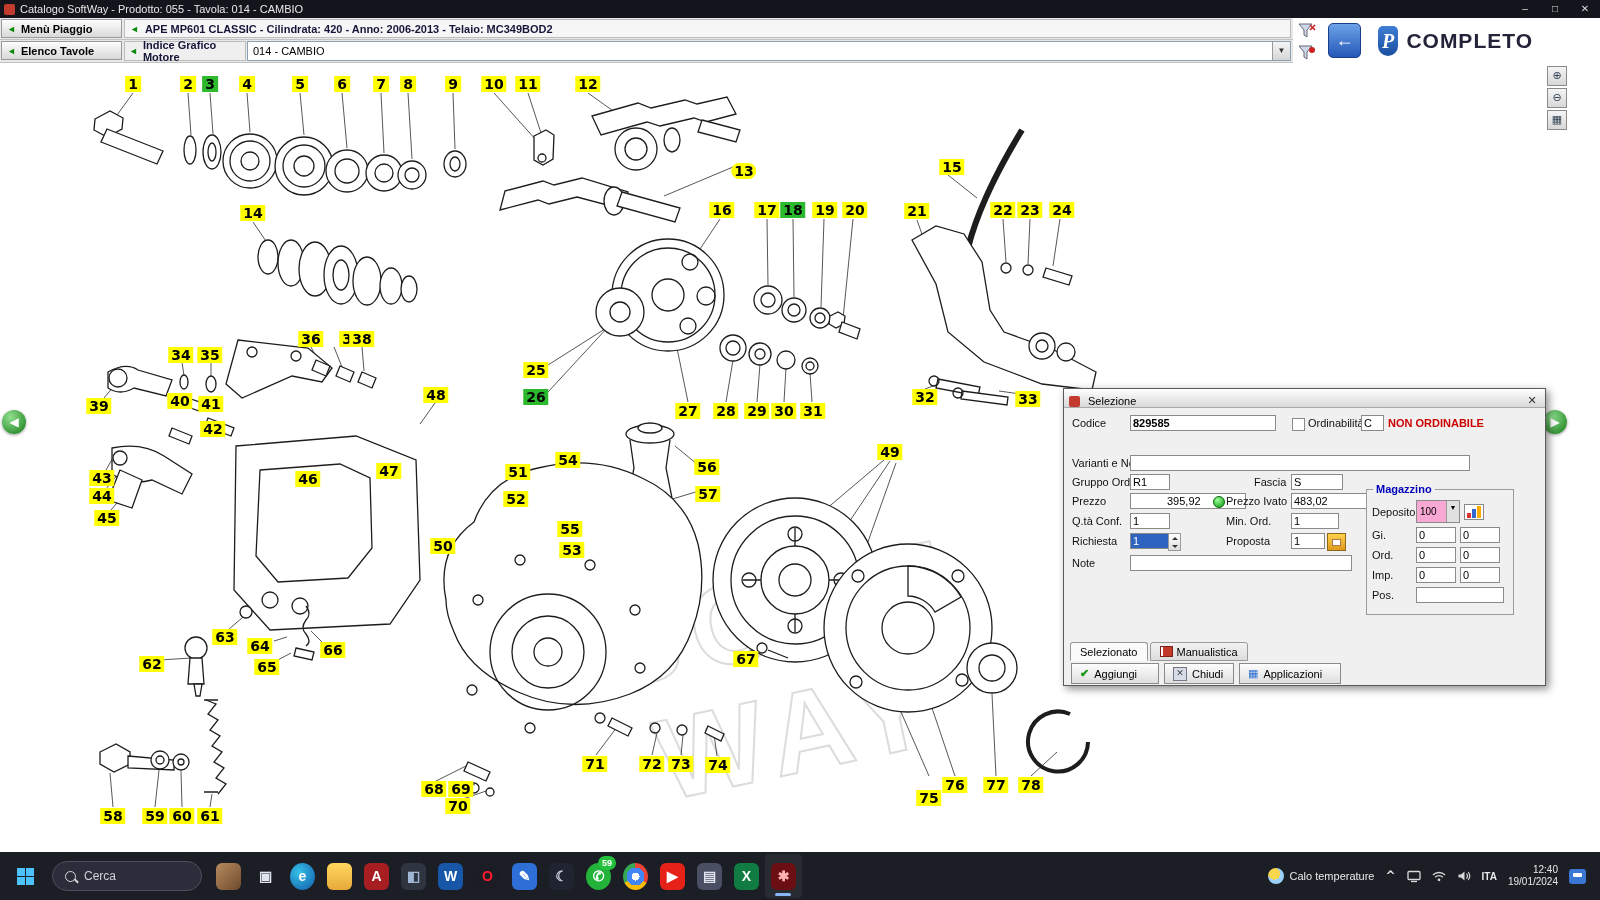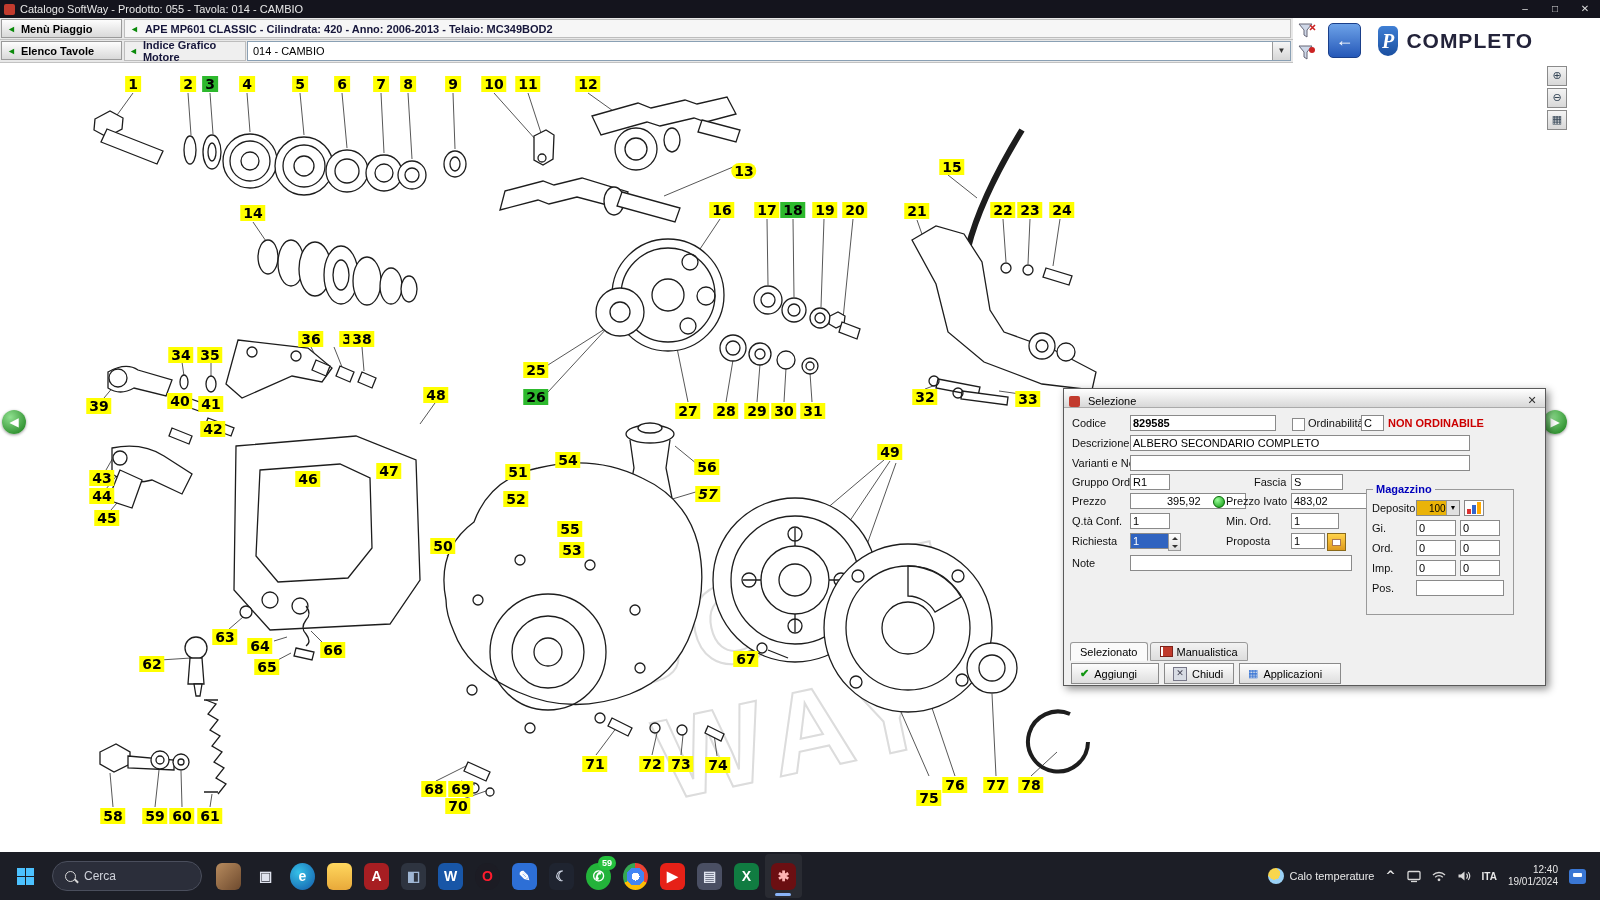--- a/index.html
+++ b/index.html
@@ -72,22 +72,22 @@
   .spin i.up::after,.spin i.dn::after{content:"";position:absolute;left:3px;border:3px solid transparent;}
   .spin i.up::after{border-bottom-color:#333;top:0;}
   .spin i.dn::after{border-top-color:#333;top:3px;}
   .ptool{width:17px;height:16px;border:1px solid #8a6a1a;background:linear-gradient(#ffd24a,#df9a1e);cursor:pointer;}
   .ptool i{display:block;width:7px;height:5px;margin:5px auto 0;background:#fff;border:1px solid #a75;}
   .mgbox{position:absolute;left:302px;top:82px;width:146px;height:124px;border:1px solid #9a9a9a;background:#f0f0f0;}
   .mgtitle{position:absolute;top:-7px;left:6px;background:#f0f0f0;padding:0 3px;color:#0000bb;font:bold 11px "Liberation Sans",sans-serif;}
   .mgrow{display:flex;align-items:center;gap:4px;margin:4px 5px 0 5px;}
   .mgrow .dl{position:static;width:40px;flex:none;}
   .mgin{width:34px;}
-  .mgselect{width:44px;height:16px;border:1px solid #8a8a8a;background:#eab308;display:flex;align-items:center;
-    font-size:10px;padding-left:12px;box-sizing:border-box;cursor:pointer;}
+  .mgselect{width:44px;height:23px;border:1px solid #8a8a8a;background:#f9a8d4;display:flex;align-items:center;
+    font-size:10px;padding-left:3px;box-sizing:border-box;cursor:pointer;}
   .mgselect .dd{margin-left:auto;font-size:7px;background:#e0e0e0;border-left:1px solid #999;width:12px;text-align:center;height:100%;line-height:14px;}
   .chartico{width:20px;height:16px;border:1px solid #888;background:#fff;display:flex;align-items:flex-end;gap:1px;padding:1px 2px;box-sizing:border-box;cursor:pointer;}
   .chartico i{width:4px;display:block;}
   .tabstrip{position:absolute;left:6px;top:235px;display:flex;}
   .tab{height:17px;padding:0 9px;border:1px solid #999;background:linear-gradient(#f2f2f2,#ddd);
     display:inline-flex;align-items:center;gap:4px;font-size:11px;border-radius:3px 3px 0 0;margin-right:2px;cursor:pointer;}
   .tab.active{background:#fafafa;border-bottom-color:#fafafa;}
   .bookico{width:11px;height:9px;background:#c0392b;border:1px solid #7d221a;box-shadow:inset 2px 0 0 #fff;}
   .dbtn{position:absolute;top:256px;height:21px;border:1px solid #8a8a8a;background:linear-gradient(#fdfdfd,#dedede);
     display:flex;align-items:center;gap:5px;padding:0 8px;font:11px "Liberation Sans",sans-serif;cursor:pointer;box-sizing:border-box;}
@@ -429,21 +429,21 @@
         <div class="plabel" style="left: 389px; top: 408px;">47</div>
         <div class="plabel" style="left: 436px; top: 332px;">48</div>
         <div class="plabel" style="left: 890px; top: 389px;">49</div>
         <div class="plabel" style="left: 443px; top: 483px;">50</div>
         <div class="plabel" style="left: 518px; top: 409px;">51</div>
         <div class="plabel" style="left: 516px; top: 436px;">52</div>
         <div class="plabel" style="left: 572px; top: 487px;">53</div>
         <div class="plabel" style="left: 568px; top: 397px;">54</div>
         <div class="plabel" style="left: 570px; top: 466px;">55</div>
         <div class="plabel" style="left: 707px; top: 404px;">56</div>
-        <div class="plabel" style="left: 708px; top: 431px; font-style: italic;">57</div>
+        <div class="plabel" style="left: 708px; top: 431px;">57</div>
         <div class="plabel" style="left: 113px; top: 753px;">58</div>
         <div class="plabel" style="left: 155px; top: 753px;">59</div>
         <div class="plabel" style="left: 182px; top: 753px;">60</div>
         <div class="plabel" style="left: 210px; top: 753px;">61</div>
         <div class="plabel" style="left: 152px; top: 601px;">62</div>
         <div class="plabel" style="left: 225px; top: 574px;">63</div>
         <div class="plabel" style="left: 260px; top: 583px;">64</div>
         <div class="plabel" style="left: 267px; top: 604px;">65</div>
         <div class="plabel" style="left: 333px; top: 587px;">66</div>
         <div class="plabel" style="left: 746px; top: 596px;">67</div>
@@ -478,24 +478,20 @@
       <span class="dlg-close">✕</span>
     </div>
     <div class="dlg-body">
       <div class="drow" style="top:8px;">
         <span class="dl" style="left:8px;">Codice</span>
         <input class="din bold" style="left: 66px; width: 140px;" value="829585">
         <span class="cb" style="left:228px;"></span>
         <span class="dl" style="left:244px;">Ordinabilità</span>
         <input class="din" style="left: 297px; width: 17px;" value="C">
         <span class="status" style="left:324px;">NON ORDINABILE</span>
-      </div>
-      <div class="drow" style="top:28px;">
-        <span class="dl" style="left:8px;">Descrizione</span>
-        <input class="din" style="left: 66px; width: 334px;" value="ALBERO SECONDARIO COMPLETO">
       </div>
       <div class="drow" style="top:48px;">
         <span class="dl" style="left:8px;">Varianti e Note</span>
         <input class="din" style="left: 66px; width: 334px;">
       </div>
       <div class="drow" style="top:67px;">
         <span class="dl" style="left:8px;">Gruppo Ord.</span>
         <input class="din" style="left: 66px; width: 34px;" value="R1">
         <span class="dl" style="left:190px;">Fascia</span>
         <input class="din" style="left: 227px; width: 46px;" value="S">

